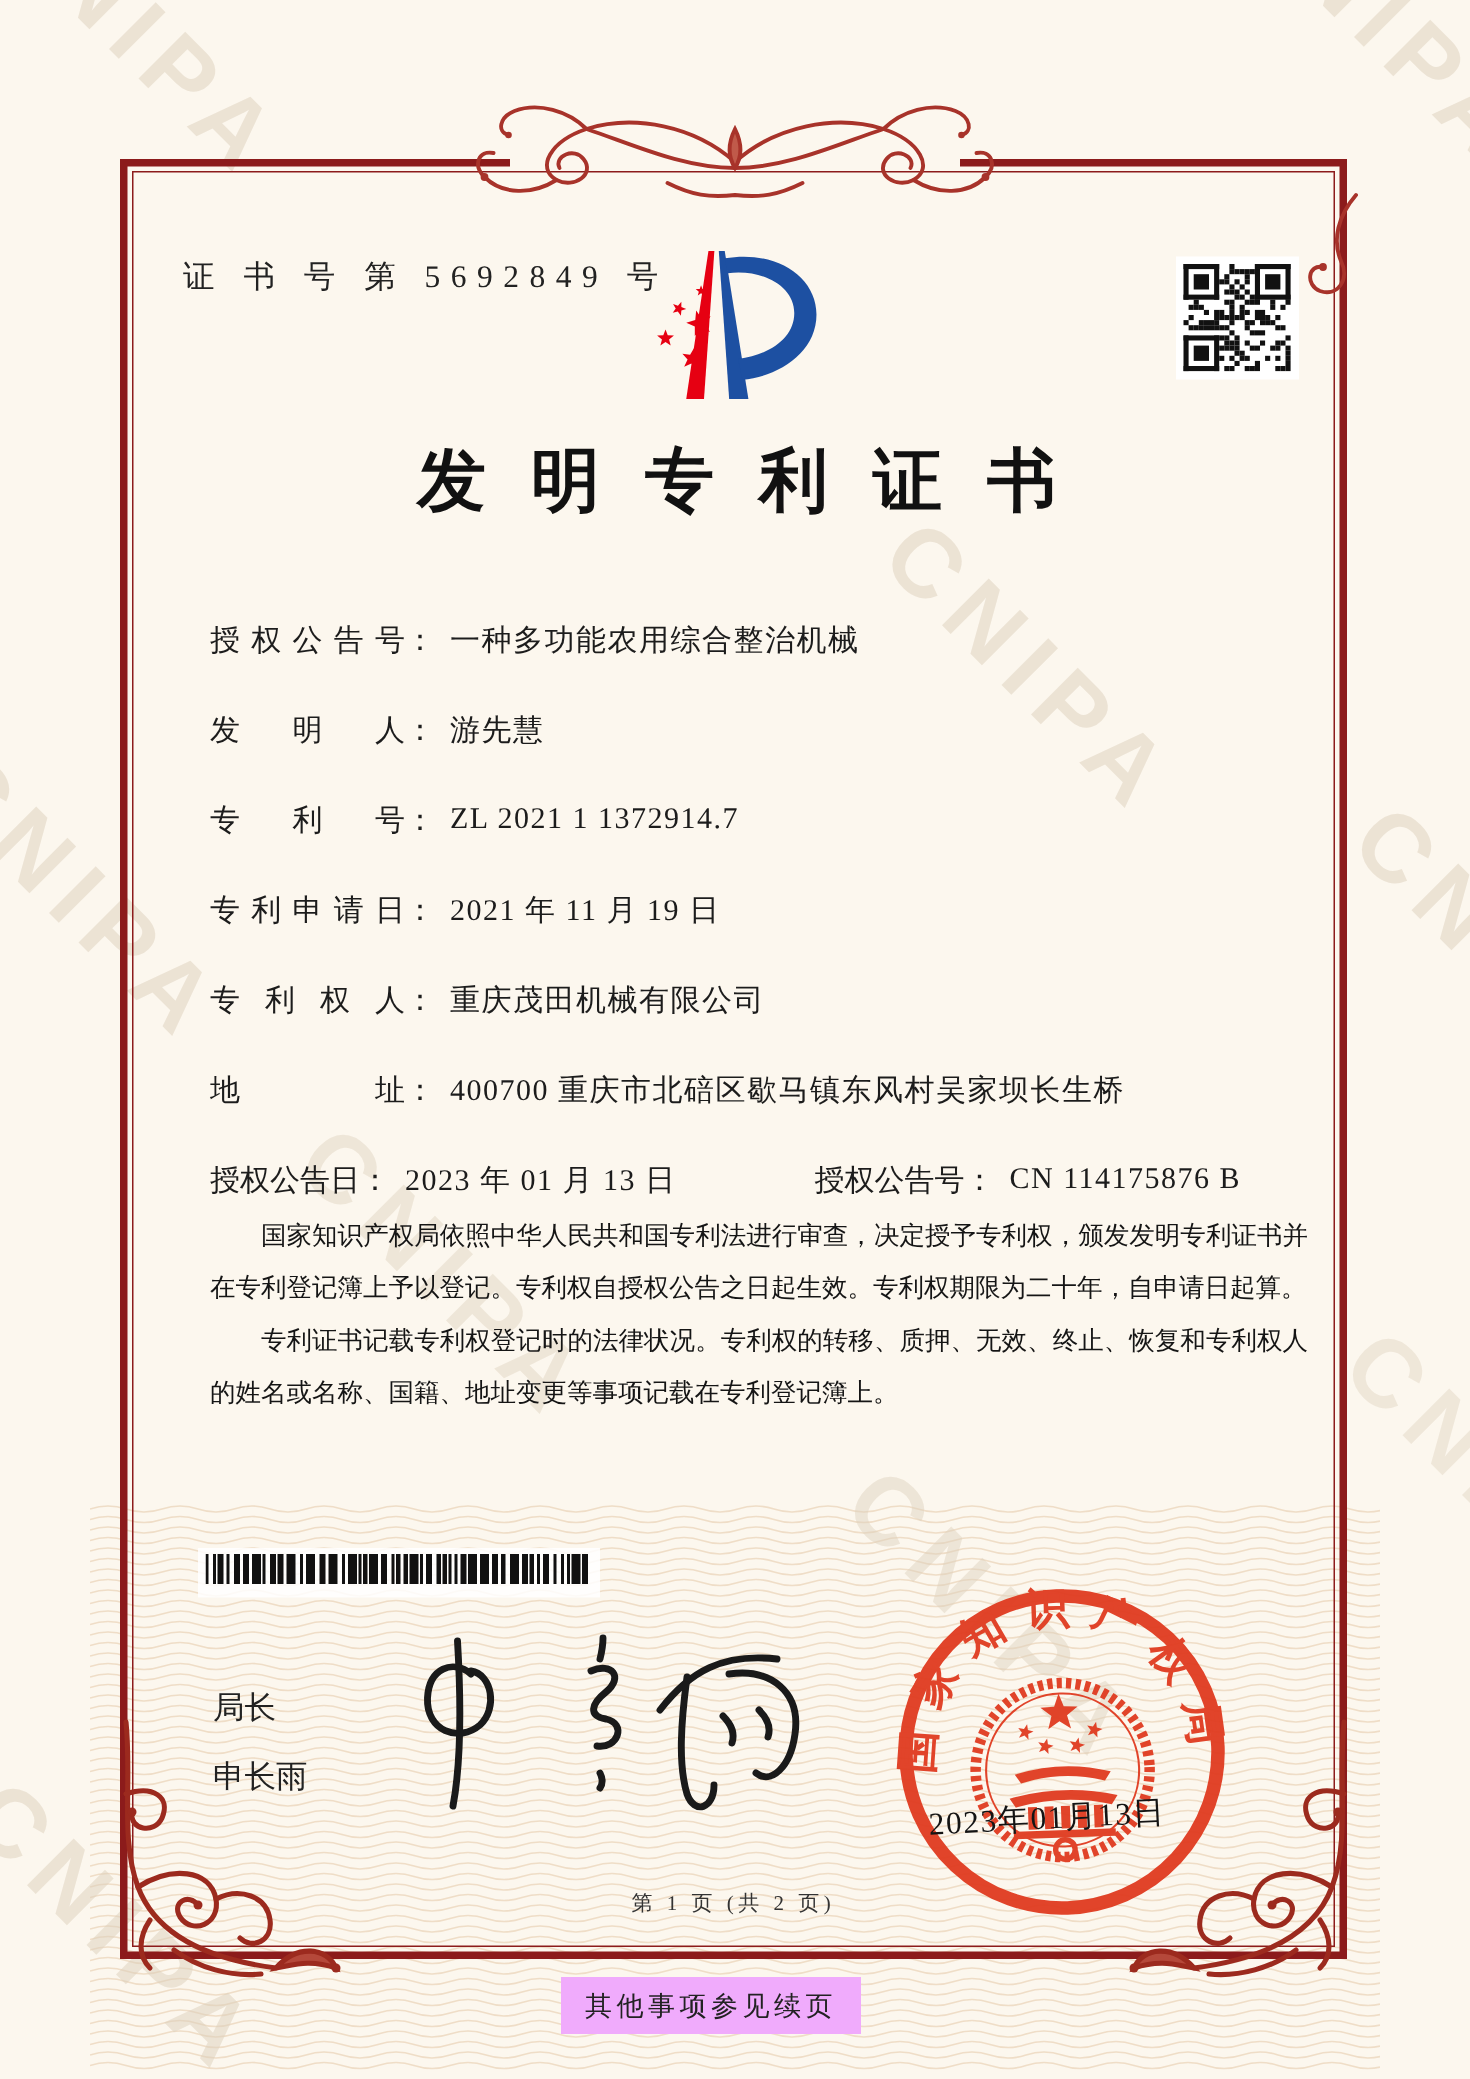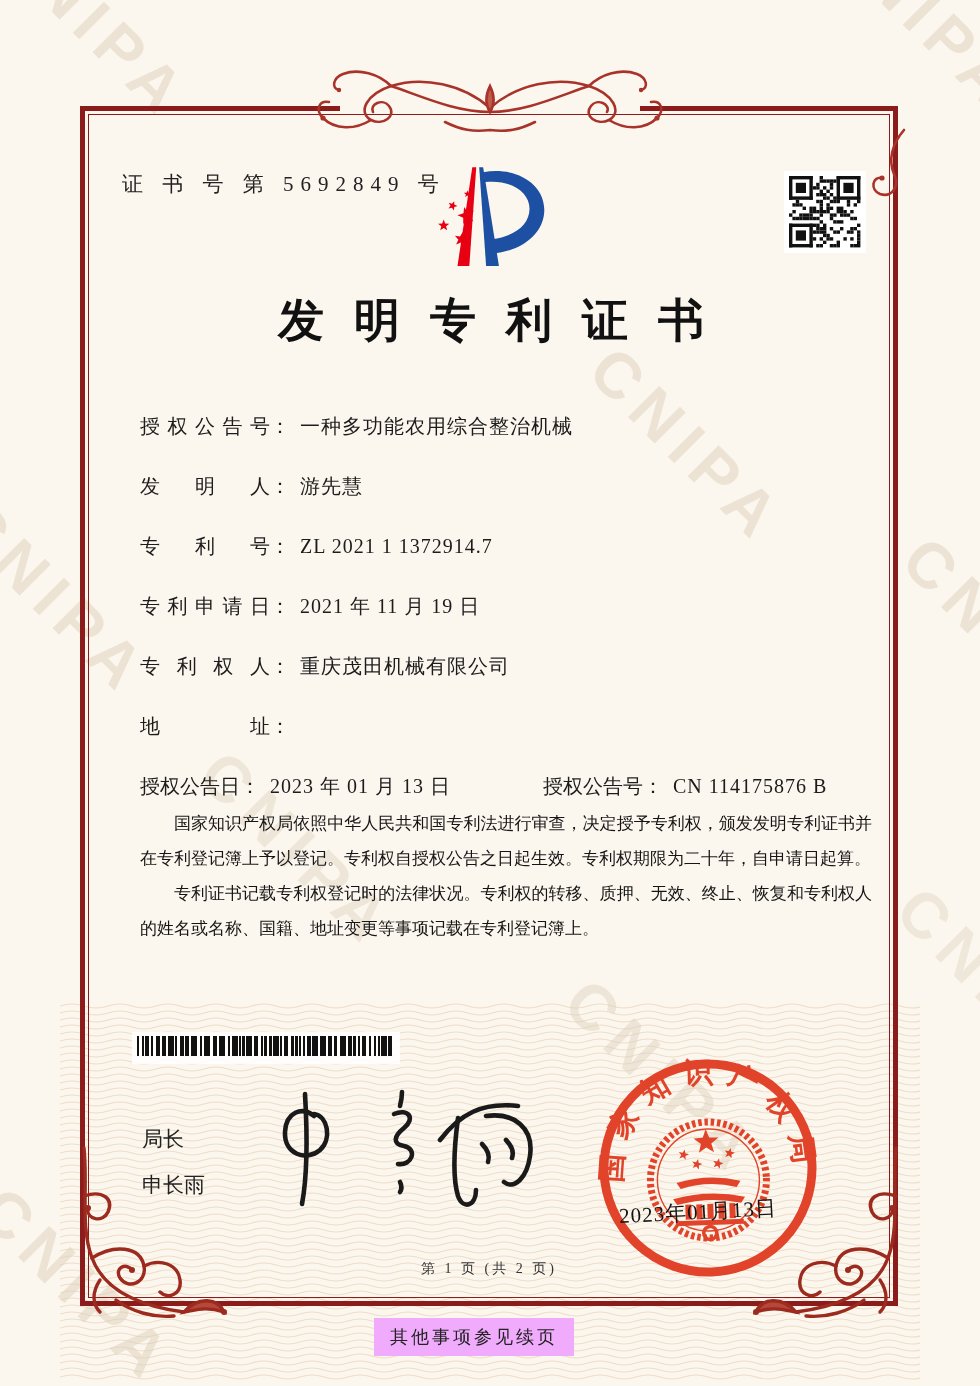--- a/index.html
+++ b/index.html
@@ -392,20 +392,21 @@
     <span class="fvalue">2021 年 11 月 19 日</span>
   </div>
   <div class="frow">
     <span class="flabel">专利权人</span>
       <span class="fcolon">：</span>
     <span class="fvalue">重庆茂田机械有限公司</span>
   </div>
   <div class="frow">
     <span class="flabel">地址</span>
       <span class="fcolon">：</span>
+    <span class="fvalue">400700  重庆市北碚区歇马镇东风村吴家坝长生桥</span>
   </div>
   <div class="grant-row">
     <span>授权公告日</span>
       <span class="fcolon">：</span>
     <span class="fvalue">2023 年 01 月 13 日</span>
     <span class="grant-no">授权公告号</span>
       <span class="fcolon">：</span>
     <span class="fvalue">CN 114175876 B</span>
   </div>
 </div>

